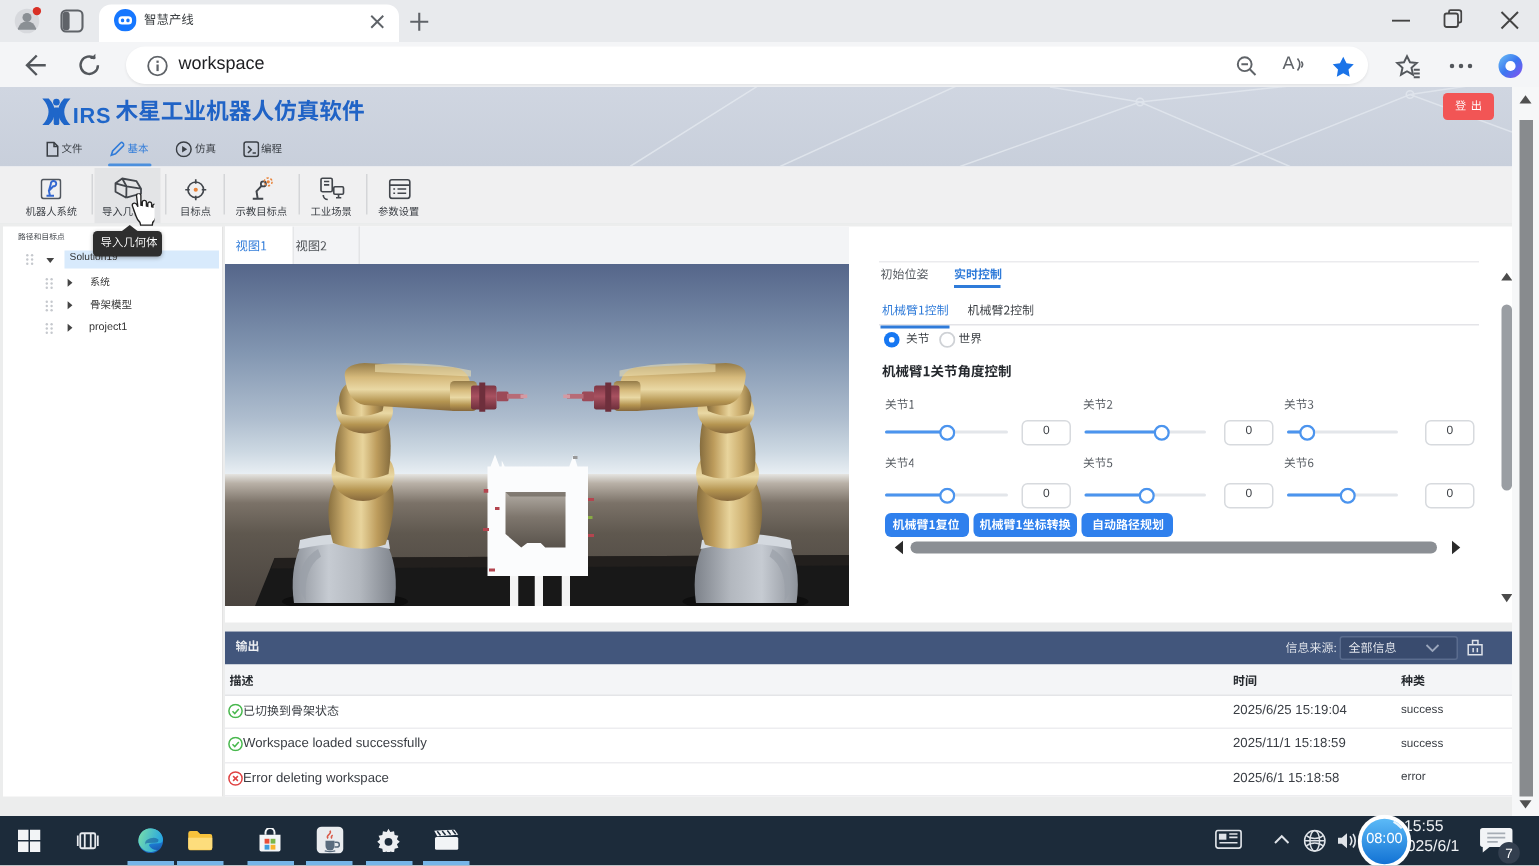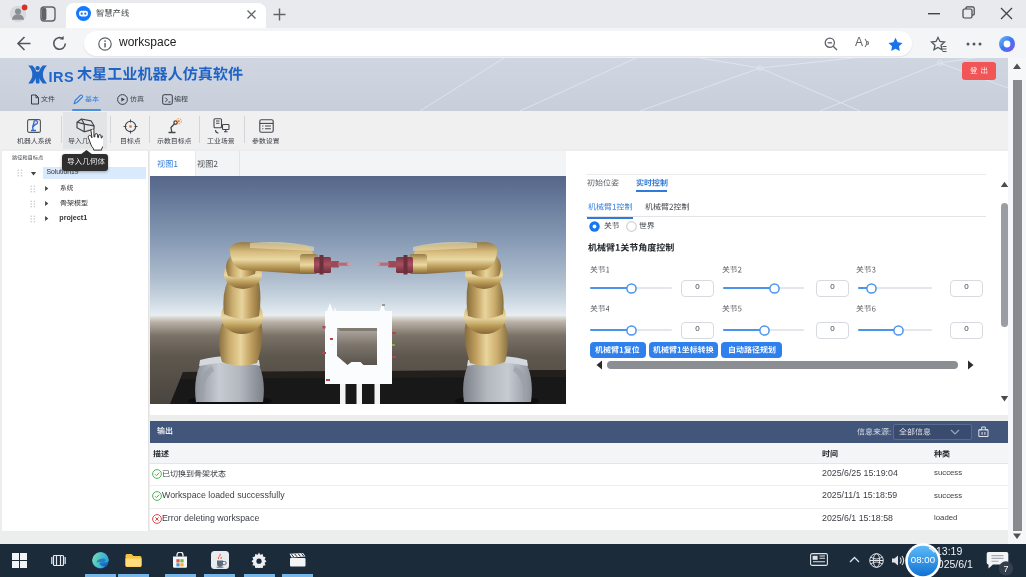--- a/index.html
+++ b/index.html
@@ -366,21 +366,21 @@
     <circle cx="1.2" cy="1.2" r="0.8" fill="#c5c8cd"></circle>
     <circle cx="4.4" cy="1.2" r="0.8" fill="#c5c8cd"></circle>
     <circle cx="1.2" cy="4.0" r="0.8" fill="#c5c8cd"></circle>
     <circle cx="4.4" cy="4.0" r="0.8" fill="#c5c8cd"></circle>
     <circle cx="1.2" cy="6.8" r="0.8" fill="#c5c8cd"></circle>
     <circle cx="4.4" cy="6.8" r="0.8" fill="#c5c8cd"></circle>
   </svg>
 <svg class="abs" style="left:43.0px;top:215.0px" width="7" height="7">
     <path d="M2.1 0.9 L5.3 3.5 L2.1 6.1 Z" fill="#444"></path>
   </svg>
-<div style="position:absolute;left:59.3px;top:213.93px;font-family:'Liberation Sans',sans-serif;font-size:7.2px;font-weight:700;color:#333;line-height:1;white-space:nowrap">project1</div>
+<div style="position:absolute;left:59.3px;top:213.93px;font-family:'Liberation Sans',sans-serif;font-size:7.2px;font-weight:400;color:#333;line-height:1;white-space:nowrap">project1</div>
 <div style="position:absolute;left:150.0px;top:151.0px;width:858.0px;height:263.5px;background:#fff"></div>
 <div style="position:absolute;left:150.0px;top:151.0px;width:416.0px;height:25.0px;background:#f3f4f6;border-bottom:1px solid #e6e7e9"></div>
 <div style="position:absolute;left:150.0px;top:151.0px;width:45.0px;height:25.0px;background:#fff;border-right:1px solid #e6e7e9"></div>
 <div style="position:absolute;left:157.0px;top:157.7px;line-height:0">
     <svg class="ct" width="21.0" height="11.5">
       <g fill="#2f7bd9" transform="translate(0,8.90) scale(0.00820)">
         <use href="#r89c6" x="0"></use>
         <use href="#r56fe" x="1000"></use>
         <use href="#r0031" x="2000"></use>
       </g>
@@ -822,21 +822,21 @@
 <div style="position:absolute;left:162.0px;top:491.13px;font-family:'Liberation Sans',sans-serif;font-size:8.8px;font-weight:400;color:#3a3e44;line-height:1;white-space:nowrap">Workspace loaded successfully</div>
 <div style="position:absolute;left:822.0px;top:491.13px;font-family:'Liberation Sans',sans-serif;font-size:8.8px;font-weight:400;color:#3a3e44;line-height:1;white-space:nowrap">2025/11/1 15:18:59</div>
 <div style="position:absolute;left:934.0px;top:491.72px;font-family:'Liberation Sans',sans-serif;font-size:7.8px;font-weight:400;color:#3a3e44;line-height:1;white-space:nowrap">success</div>
 <div style="position:absolute;left:150.0px;top:507.5px;width:858.0px;height:22.5px;border-bottom:1px solid #ededf0"></div>
 <svg class="abs" style="left:151.5px;top:513.7px" width="10" height="10">
     <circle cx="5" cy="5" r="4.4" fill="none" stroke="#e04444" stroke-width="1"></circle>
     <path d="M3.4 3.4 L6.6 6.6 M6.6 3.4 L3.4 6.6" stroke="#e04444" stroke-width="1"></path>
   </svg>
 <div style="position:absolute;left:162.0px;top:513.63px;font-family:'Liberation Sans',sans-serif;font-size:8.8px;font-weight:400;color:#3a3e44;line-height:1;white-space:nowrap">Error deleting workspace</div>
 <div style="position:absolute;left:822.0px;top:513.63px;font-family:Liberation Sans, sans-serif;font-size:8.8px;font-weight:400;color:#3a3e44;line-height:1;white-space:nowrap">2025/6/1 15:18:58</div>
-<div style="position:absolute;left:934.0px;top:514.22px;font-family:'Liberation Sans',sans-serif;font-size:7.8px;font-weight:400;color:#3a3e44;line-height:1;white-space:nowrap">loaded</div>
+<div style="position:absolute;left:934.0px;top:514.22px;font-family:'Liberation Sans',sans-serif;font-size:7.8px;font-weight:400;color:#3a3e44;line-height:1;white-space:nowrap">error</div>
 <div style="position:absolute;left:1008.0px;top:58.0px;width:18.0px;height:486.0px;background:#f6f7f8"></div>
 <svg class="abs" style="left:1012px;top:62px" width="10" height="9">
     <path d="M1 7 L9 7 L5 1.5 Z" fill="#505050"></path>
   </svg>
 <div style="position:absolute;left:1013.0px;top:80.0px;width:9.0px;height:451.0px;background:#888b8e"></div>
 <svg class="abs" style="left:1012px;top:532px" width="10" height="9">
     <path d="M1 1.5 L9 1.5 L5 7 Z" fill="#505050"></path>
   </svg>
 <div style="position:absolute;left:0.0px;top:544.0px;width:1026.0px;height:33.0px;background:#1c2b3a"></div>
 <svg class="abs" style="left:12px;top:553px" width="15" height="15">
@@ -915,21 +915,21 @@
     <g fill="none" stroke="#dfe3e8" stroke-width="1">
       <circle cx="7.5" cy="7.5" r="6.8"></circle>
       <ellipse cx="7.5" cy="7.5" rx="3.2" ry="6.8"></ellipse>
       <path d="M0.8 7.5 h13.4 M1.8 4 a9 9 0 0 0 11.4 0 M1.8 11 a9 9 0 0 1 11.4 0"></path>
     </g>
   </svg>
 <svg class="abs" style="left:891px;top:554px" width="14" height="13">
     <path d="M1 4.5 h2.5 L7 1.5 v10 L3.5 8.5 H1 z" fill="#dfe3e8"></path>
     <path d="M9 3.5 a5 5 0 0 1 0 6 M11 2 a7.5 7.5 0 0 1 0 9" stroke="#dfe3e8" stroke-width="1.1" fill="none"></path>
   </svg>
-<div style="position:absolute;left:936.0px;top:545.50px;font-family:'Liberation Sans',sans-serif;font-size:10.5px;font-weight:400;color:#eef1f4;line-height:1;white-space:nowrap">13:19</div>
+<div style="position:absolute;left:936.0px;top:545.50px;font-family:'Liberation Sans',sans-serif;font-size:10.5px;font-weight:400;color:#eef1f4;line-height:1;white-space:nowrap">15:55</div>
 <div style="position:absolute;left:932.0px;top:558.50px;font-family:'Liberation Sans',sans-serif;font-size:10.5px;font-weight:400;color:#eef1f4;line-height:1;white-space:nowrap">2025/6/1</div>
 <svg class="abs" style="left:905px;top:543px" width="37" height="34" viewBox="0 0 37 34">
     <defs>
       <linearGradient id="rec" x1="0" y1="0" x2="0" y2="1">
         <stop offset="0" stop-color="#5cbaf7"></stop>
         <stop offset="1" stop-color="#1272d4"></stop>
       </linearGradient>
     </defs>
     <circle cx="18" cy="18" r="17.8" fill="#fff"></circle>
     <circle cx="18" cy="18" r="15.2" fill="url(#rec)"></circle>

